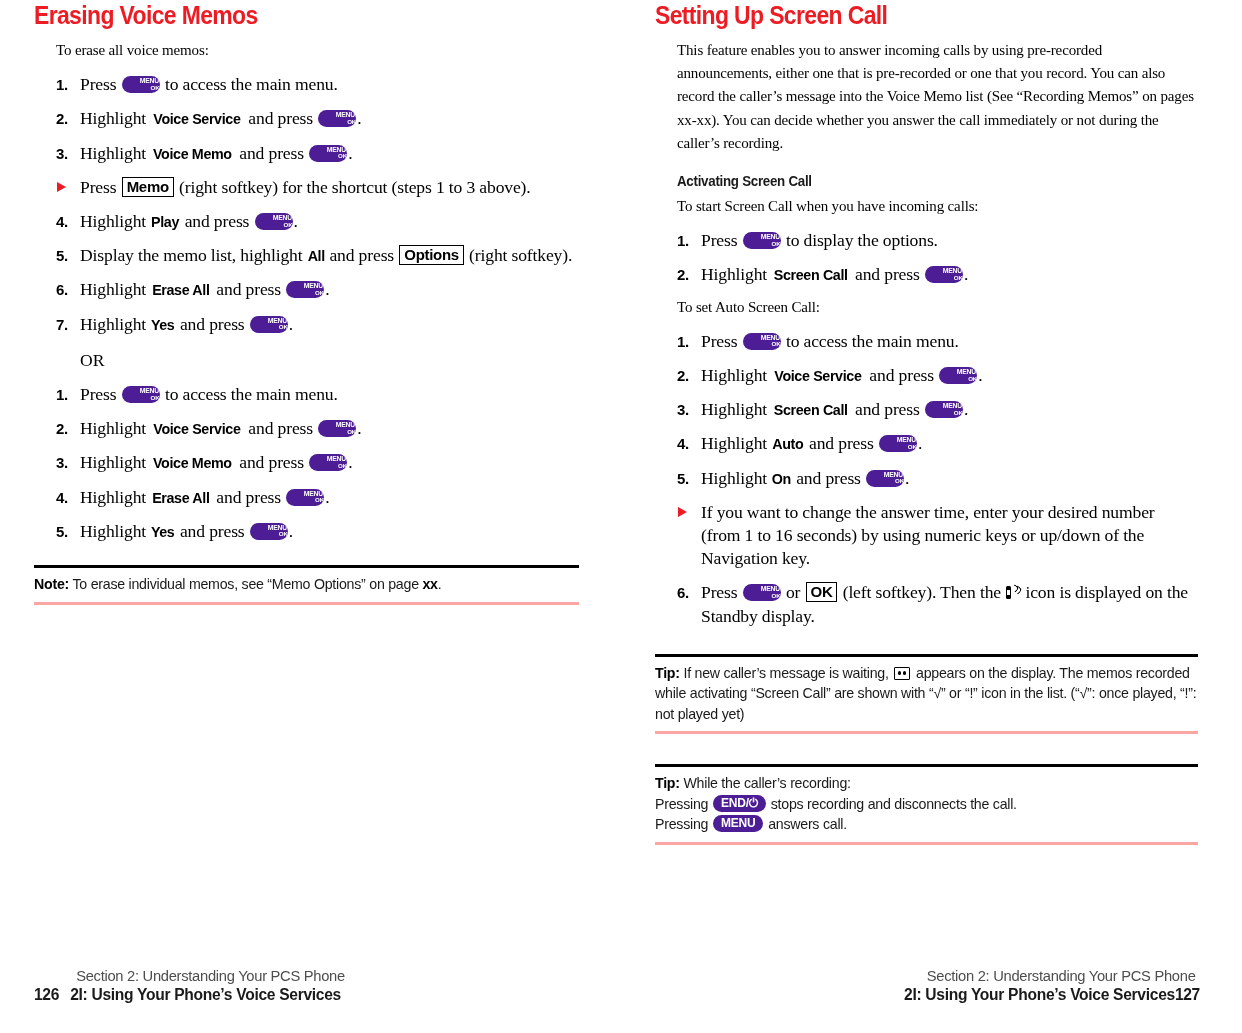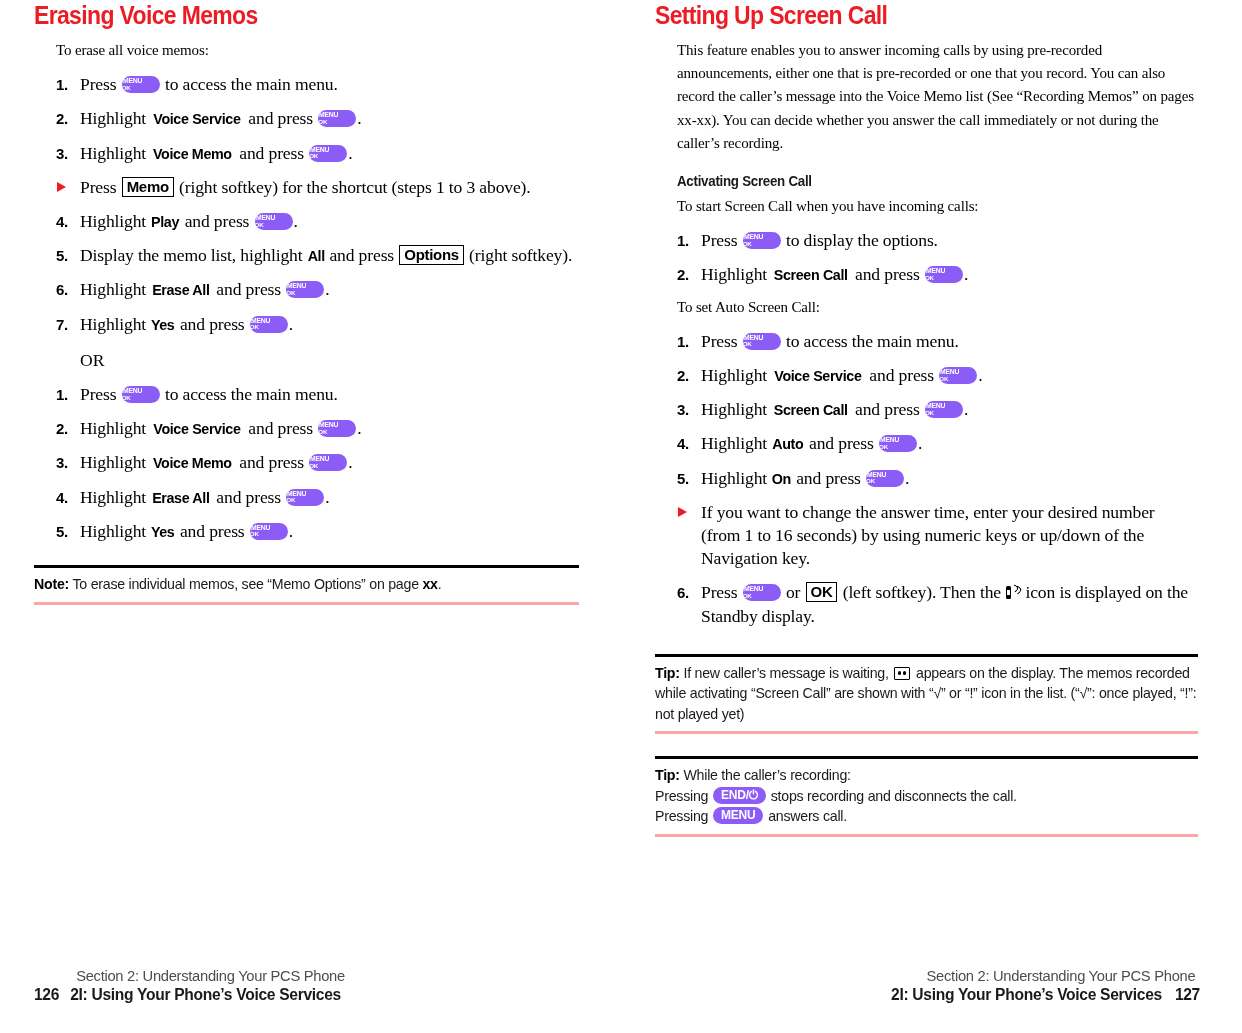--- a/index.html
+++ b/index.html
@@ -113,24 +113,24 @@
     letter-spacing: -0.4px;
     display: inline-block;
     transform: scaleX(0.93);
     transform-origin: center;
   }
 
   
   .key-pill {
     display: inline-block;
     vertical-align: -3px;
-    background: #8b5cf6;
+    background: #4c1d95;
     color: #ffffff;
     border-radius: 9px;
-    text-align: left;
+    text-align: right;
     font-family: "Liberation Sans", sans-serif;
     font-weight: bold;
     overflow: hidden;
     margin: 0 1px;
   }
   .key-menu {
     width: 38px;
     height: 17px;
     padding-top: 1px;
     box-sizing: border-box;
@@ -247,21 +247,21 @@
     font-size: 14.2px;
     line-height: 20.5px;
     letter-spacing: -0.25px;
     border-top: 3px solid #000;
     border-bottom: 3px solid #fca5a5;
     padding: 6px 0 7px 0;
     color: #1a1a1a;
   }
   .callout.note { margin-top: 22px; }
   .callout.tip-1 { margin-top: 26px; }
-  .callout.tip-2 { margin-top: 22px; }
+  .callout.tip-2 { margin-top: 30px; }
   .callout .lead {
     font-weight: bold;
     color: #000;
   }
   .callout b { font-weight: bold; color: #000; }
   .callout p { margin: 0; }
 
   
   .footer {
     position: absolute;
@@ -289,21 +289,21 @@
     text-align: left;
   }
   .footer-left .line1 { margin-left: 38px; }
   .footer-left .line2 .pageno { margin-right: 11px; }
   .footer-right {
     right: 42px;
     text-align: right;
   }
   .footer-right .line1 { margin-right: 0px; }
   .footer-right .line2 { justify-content: flex-end; }
-  .footer-right .line2 .pageno { margin-left: 13px; }
+  .footer-right .line2 .pageno { }
 </style>
 </head>
 <body>
 
 <div class="spread">
 
   <div class="page page-left">
     <h1 class="chapter-title">Erasing Voice Memos</h1>
 
     <div class="body-indent">

